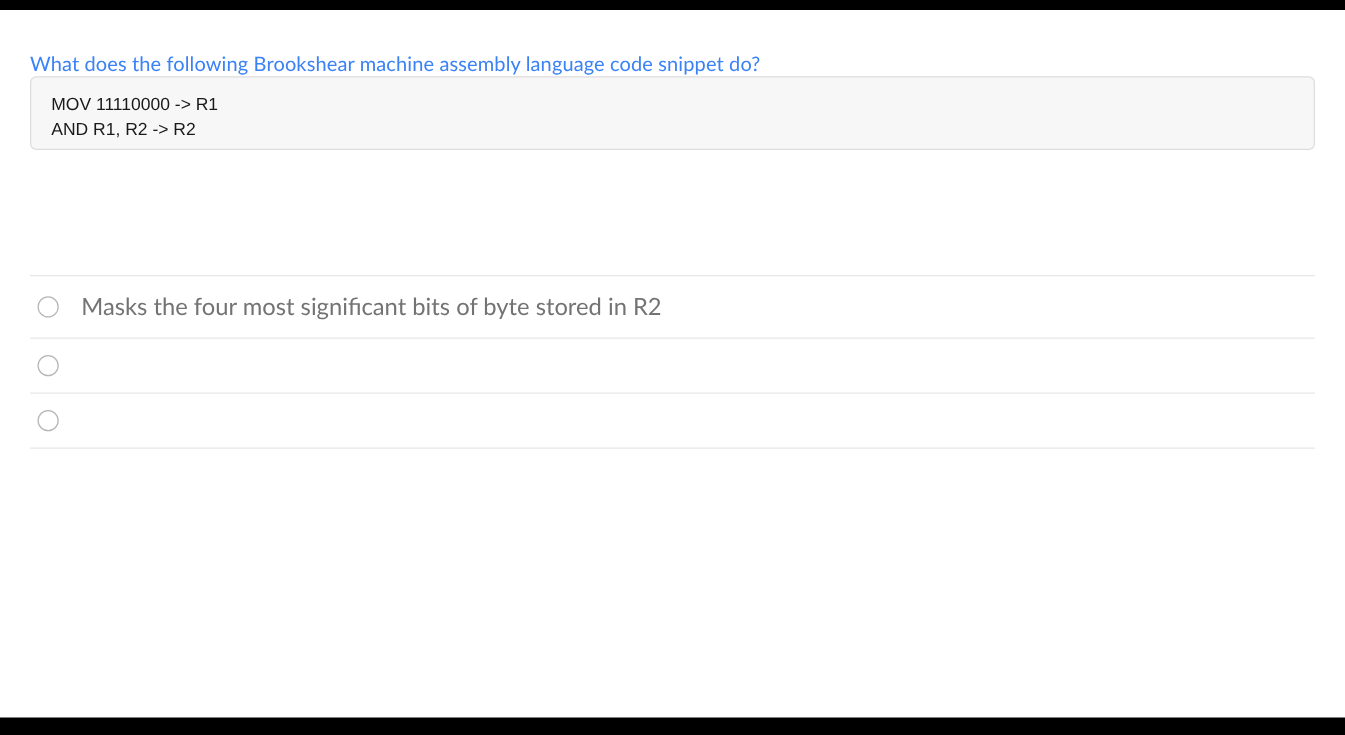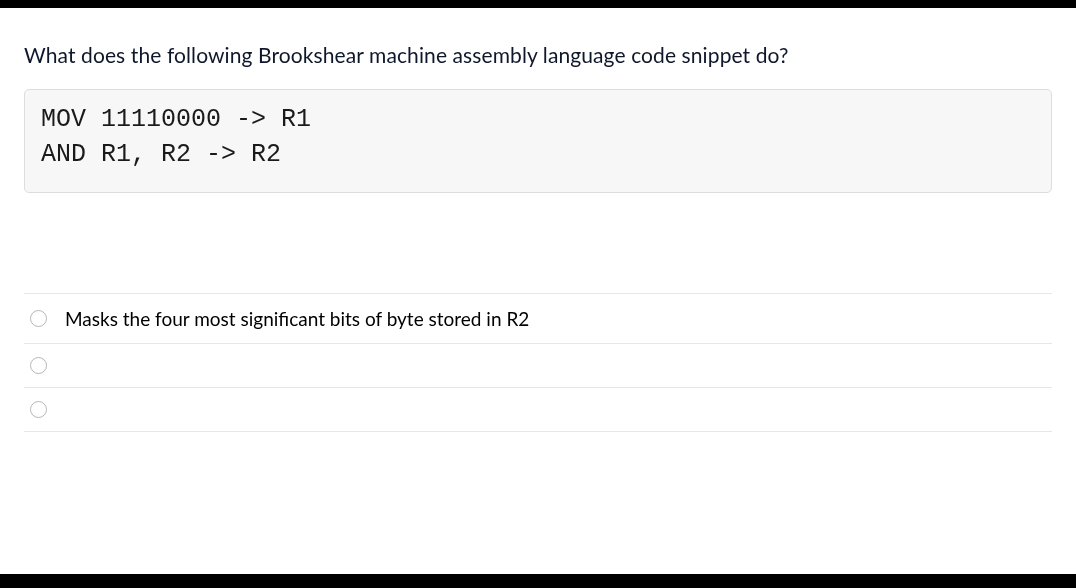--- a/index.html
+++ b/index.html
@@ -18,33 +18,32 @@
   .bar-bottom {
     position: absolute;
     bottom: 0; left: 0; right: 0;
     height: 14px;
     background: #000000;
   }
   .page {
     padding: 34px 24px 0 24px;
   }
   .question-text {
-    font-size: 21px;
+    font-size: 16px;
     font-weight: 400;
-    color: #0f172a;
-    margin-bottom: 22px;
+    color: #3b82f6;
     letter-spacing: 0.1px;
   }
   .code-block {
     border: 1px solid #dddddd;
     background: #f7f7f7;
     border-radius: 5px;
-    padding: 12px 16px 20px 16px;
-    font-family: Liberation Mono, monospace;
-    font-size: 25px;
+    padding: 12px 16px 6px 16px;
+    font-family: Liberation Sans, sans-serif;
+    font-size: 14px;
     line-height: 1.4;
     color: #1a1a1a;
     white-space: pre;
     margin-bottom: 100px;
   }
   .options {
     border-top: 1px solid #e7e7e7;
   }
   .option-row {
     display: flex;
@@ -57,21 +56,21 @@
     width: 17px;
     height: 17px;
     border: 1.6px solid #b6b6b6;
     border-radius: 50%;
     flex-shrink: 0;
     margin-right: 18px;
     background: #ffffff;
   }
   .option-text {
     font-size: 19px;
-    color: #000000;
+    color: #737373;
   }
 </style>
 </head>
 <body>
 
 <div class="bar-top"></div>
 
 <div class="page">
 
   <div class="question-text">What does the following Brookshear machine assembly language code snippet do?</div>

